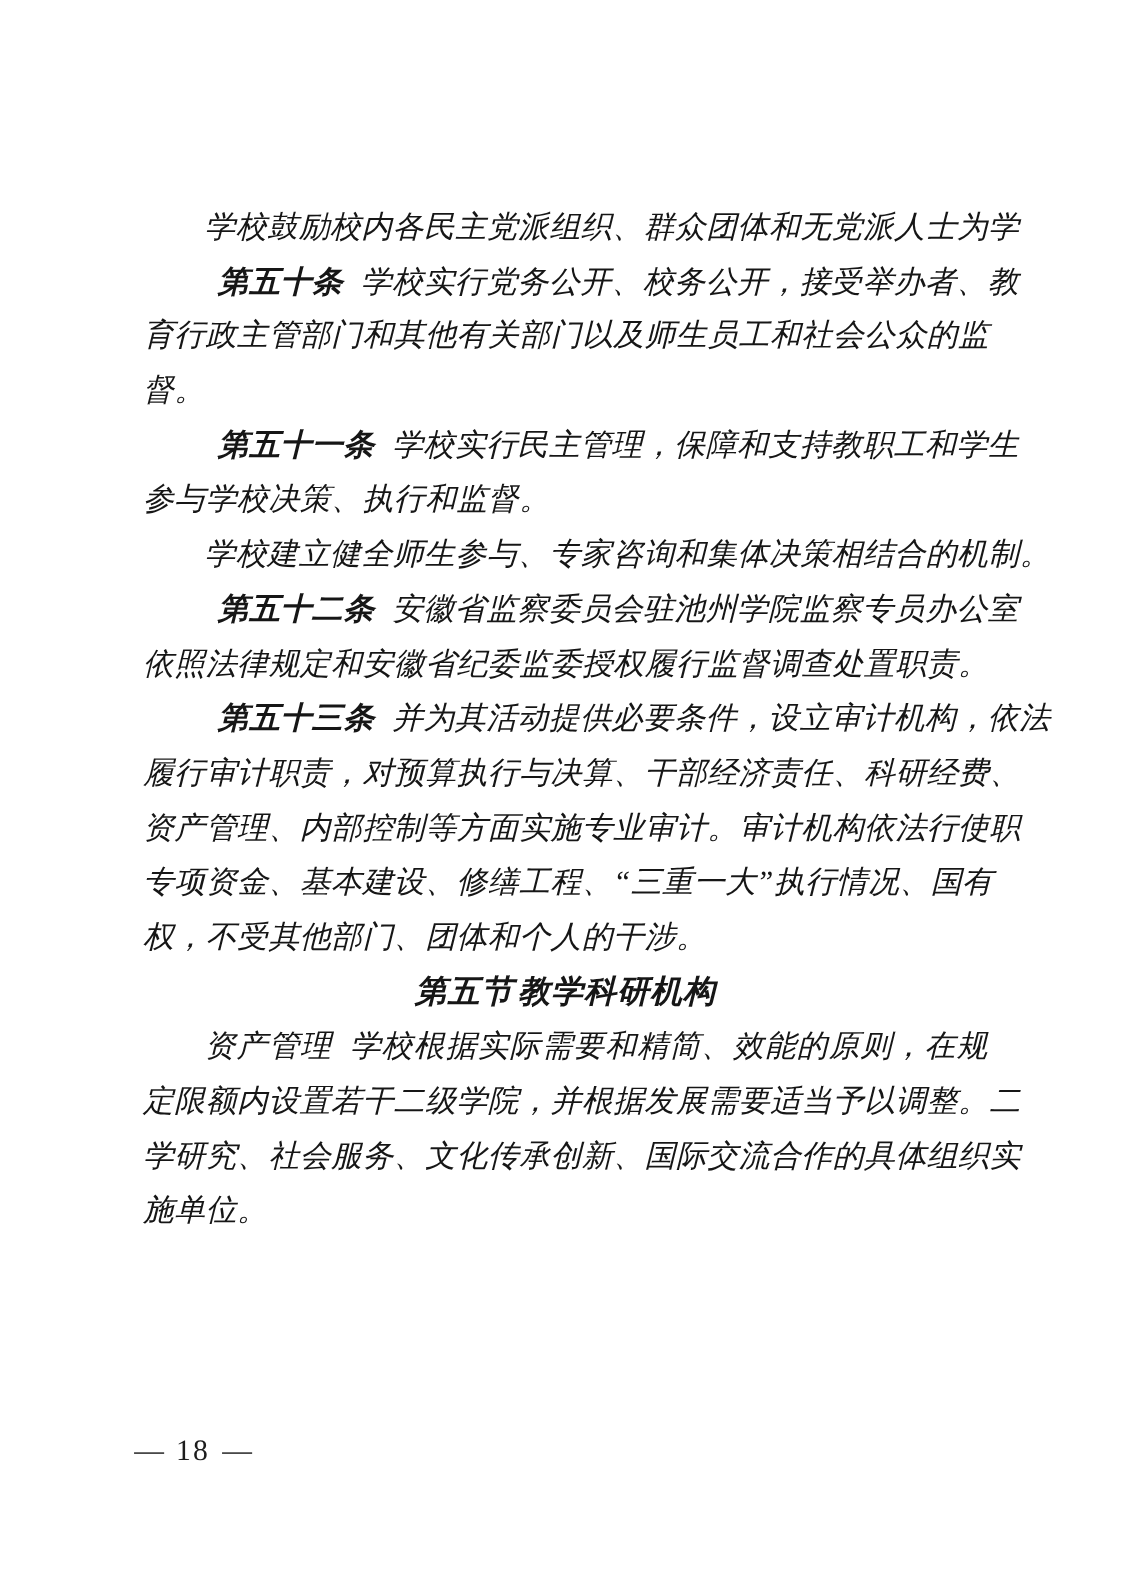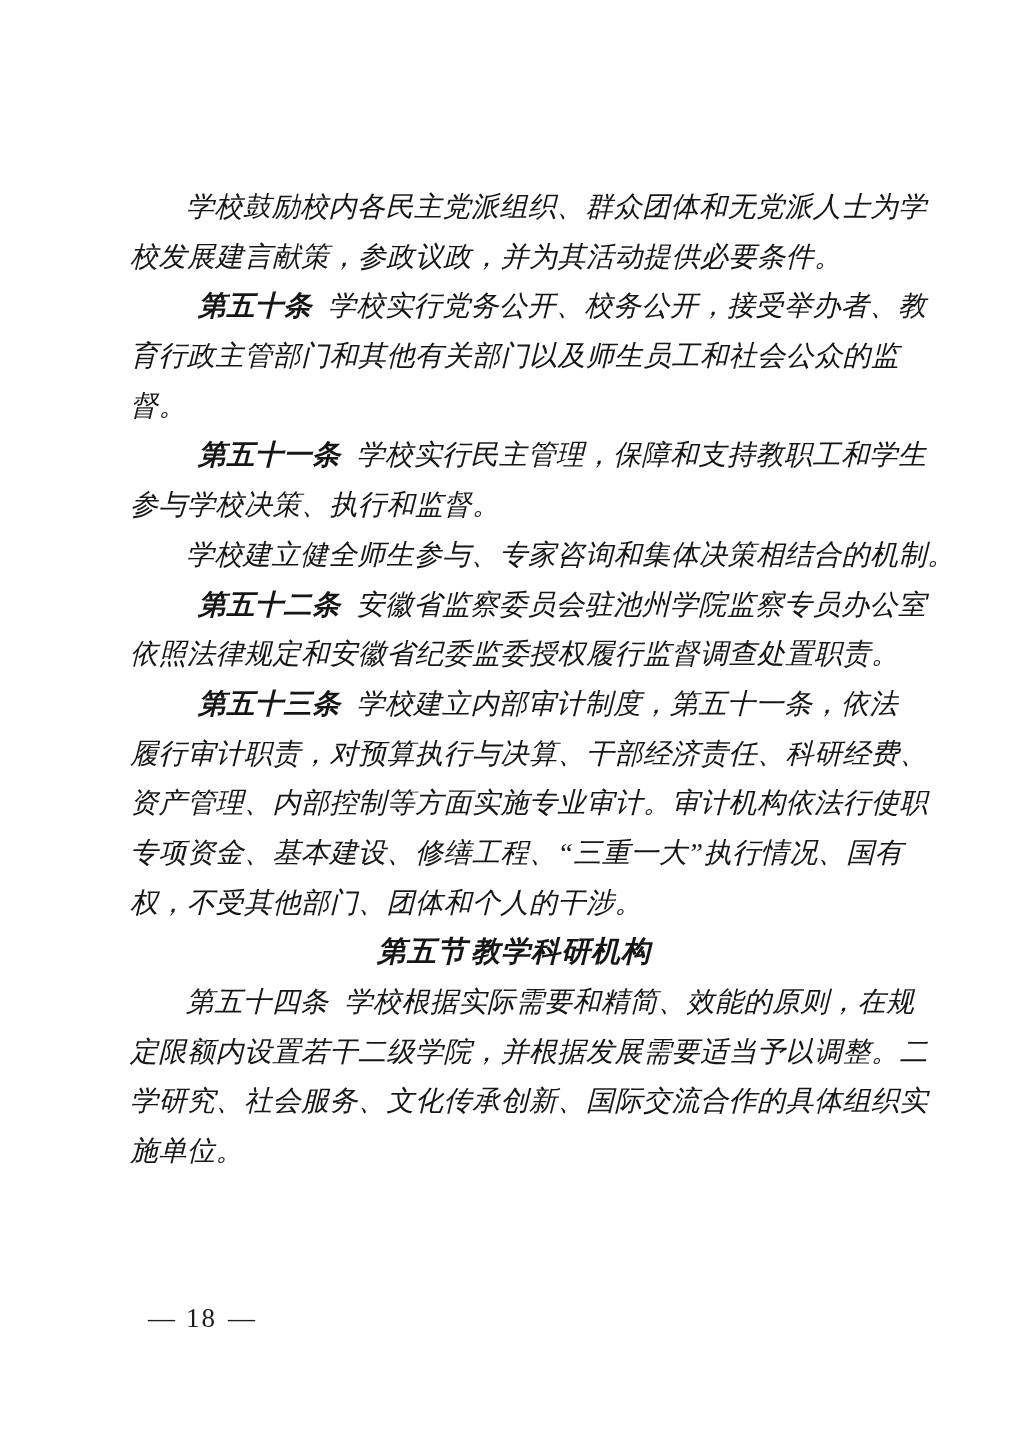--- a/index.html
+++ b/index.html
@@ -40,58 +40,57 @@
   .bold { font-weight: 700; margin-left: 12px; }
   .heading {
     font-weight: 700;
     font-size: 29px;
     text-align: center;
     letter-spacing: 1px;
   }
   .heading .sec { margin-right: 4px; }
   .footer {
     position: absolute;
-    left: 148px;
+    left: 122px;
     top: 1302px;
     font-size: 27px;
     line-height: 32px;
     color: #1d1d1d;
   }
   .footer .num { margin: 0 11px; letter-spacing: 2px; }
 </style>
 </head>
 <body>
 
 <div class="page">
   <div class="content">
 
     <div class="line indent fill"><span>学校鼓励校内各民主党派组织、群众团体和无党派人士为学</span></div>
-    <div class="line"><span>校发展建言献策，参政议政，并为其活动提供必要条件。</span></div>
 
     <div class="line indent fill"><span class="prefix bold">第五十条</span><span>学校实行党务公开、校务公开，接受举办者、教</span></div>
     <div class="line fill"><span>育行政主管部门和其他有关部门以及师生员工和社会公众的监</span></div>
     <div class="line"><span>督。</span></div>
 
     <div class="line indent fill"><span class="prefix bold">第五十一条</span><span>学校实行民主管理，保障和支持教职工和学生</span></div>
     <div class="line"><span>参与学校决策、执行和监督。</span></div>
 
     <div class="line indent fill"><span>学校建立健全师生参与、专家咨询和集体决策相结合的机制。</span></div>
 
     <div class="line indent fill"><span class="prefix bold">第五十二条</span><span>安徽省监察委员会驻池州学院监察专员办公室</span></div>
     <div class="line fill"><span>依照法律规定和安徽省纪委监委授权履行监督调查处置职责。</span></div>
 
-    <div class="line indent fill"><span class="prefix bold">第五十三条</span><span>学校建立内部审计制度，第五十一条，依法</span></div>
+    <div class="line indent fill"><span class="prefix bold">第五十三条</span><span>并为其活动提供必要条件，设立审计机构，依法</span></div>
     <div class="line fill"><span>履行审计职责，对预算执行与决算、干部经济责任、科研经费、</span></div>
     <div class="line fill"><span>资产管理、内部控制等方面实施专业审计。审计机构依法行使职</span></div>
     <div class="line fill"><span>专项资金、基本建设、修缮工程、“三重一大”执行情况、国有</span></div>
     <div class="line"><span>权，不受其他部门、团体和个人的干涉。</span></div>
 
     <div class="line heading"><span class="sec">第五节</span><span>教学科研机构</span></div>
 
-    <div class="line indent fill"><span class="prefix">第五十四条</span><span>学校根据实际需要和精简、效能的原则，在规</span></div>
+    <div class="line indent fill"><span class="prefix">资产管理</span><span>学校根据实际需要和精简、效能的原则，在规</span></div>
     <div class="line fill"><span>定限额内设置若干二级学院，并根据发展需要适当予以调整。二</span></div>
     <div class="line fill"><span>学研究、社会服务、文化传承创新、国际交流合作的具体组织实</span></div>
     <div class="line"><span>施单位。</span></div>
 
   </div>
 
   <div class="footer">
     <span>—</span><span class="num">18</span><span>—</span>
   </div>
 </div>

